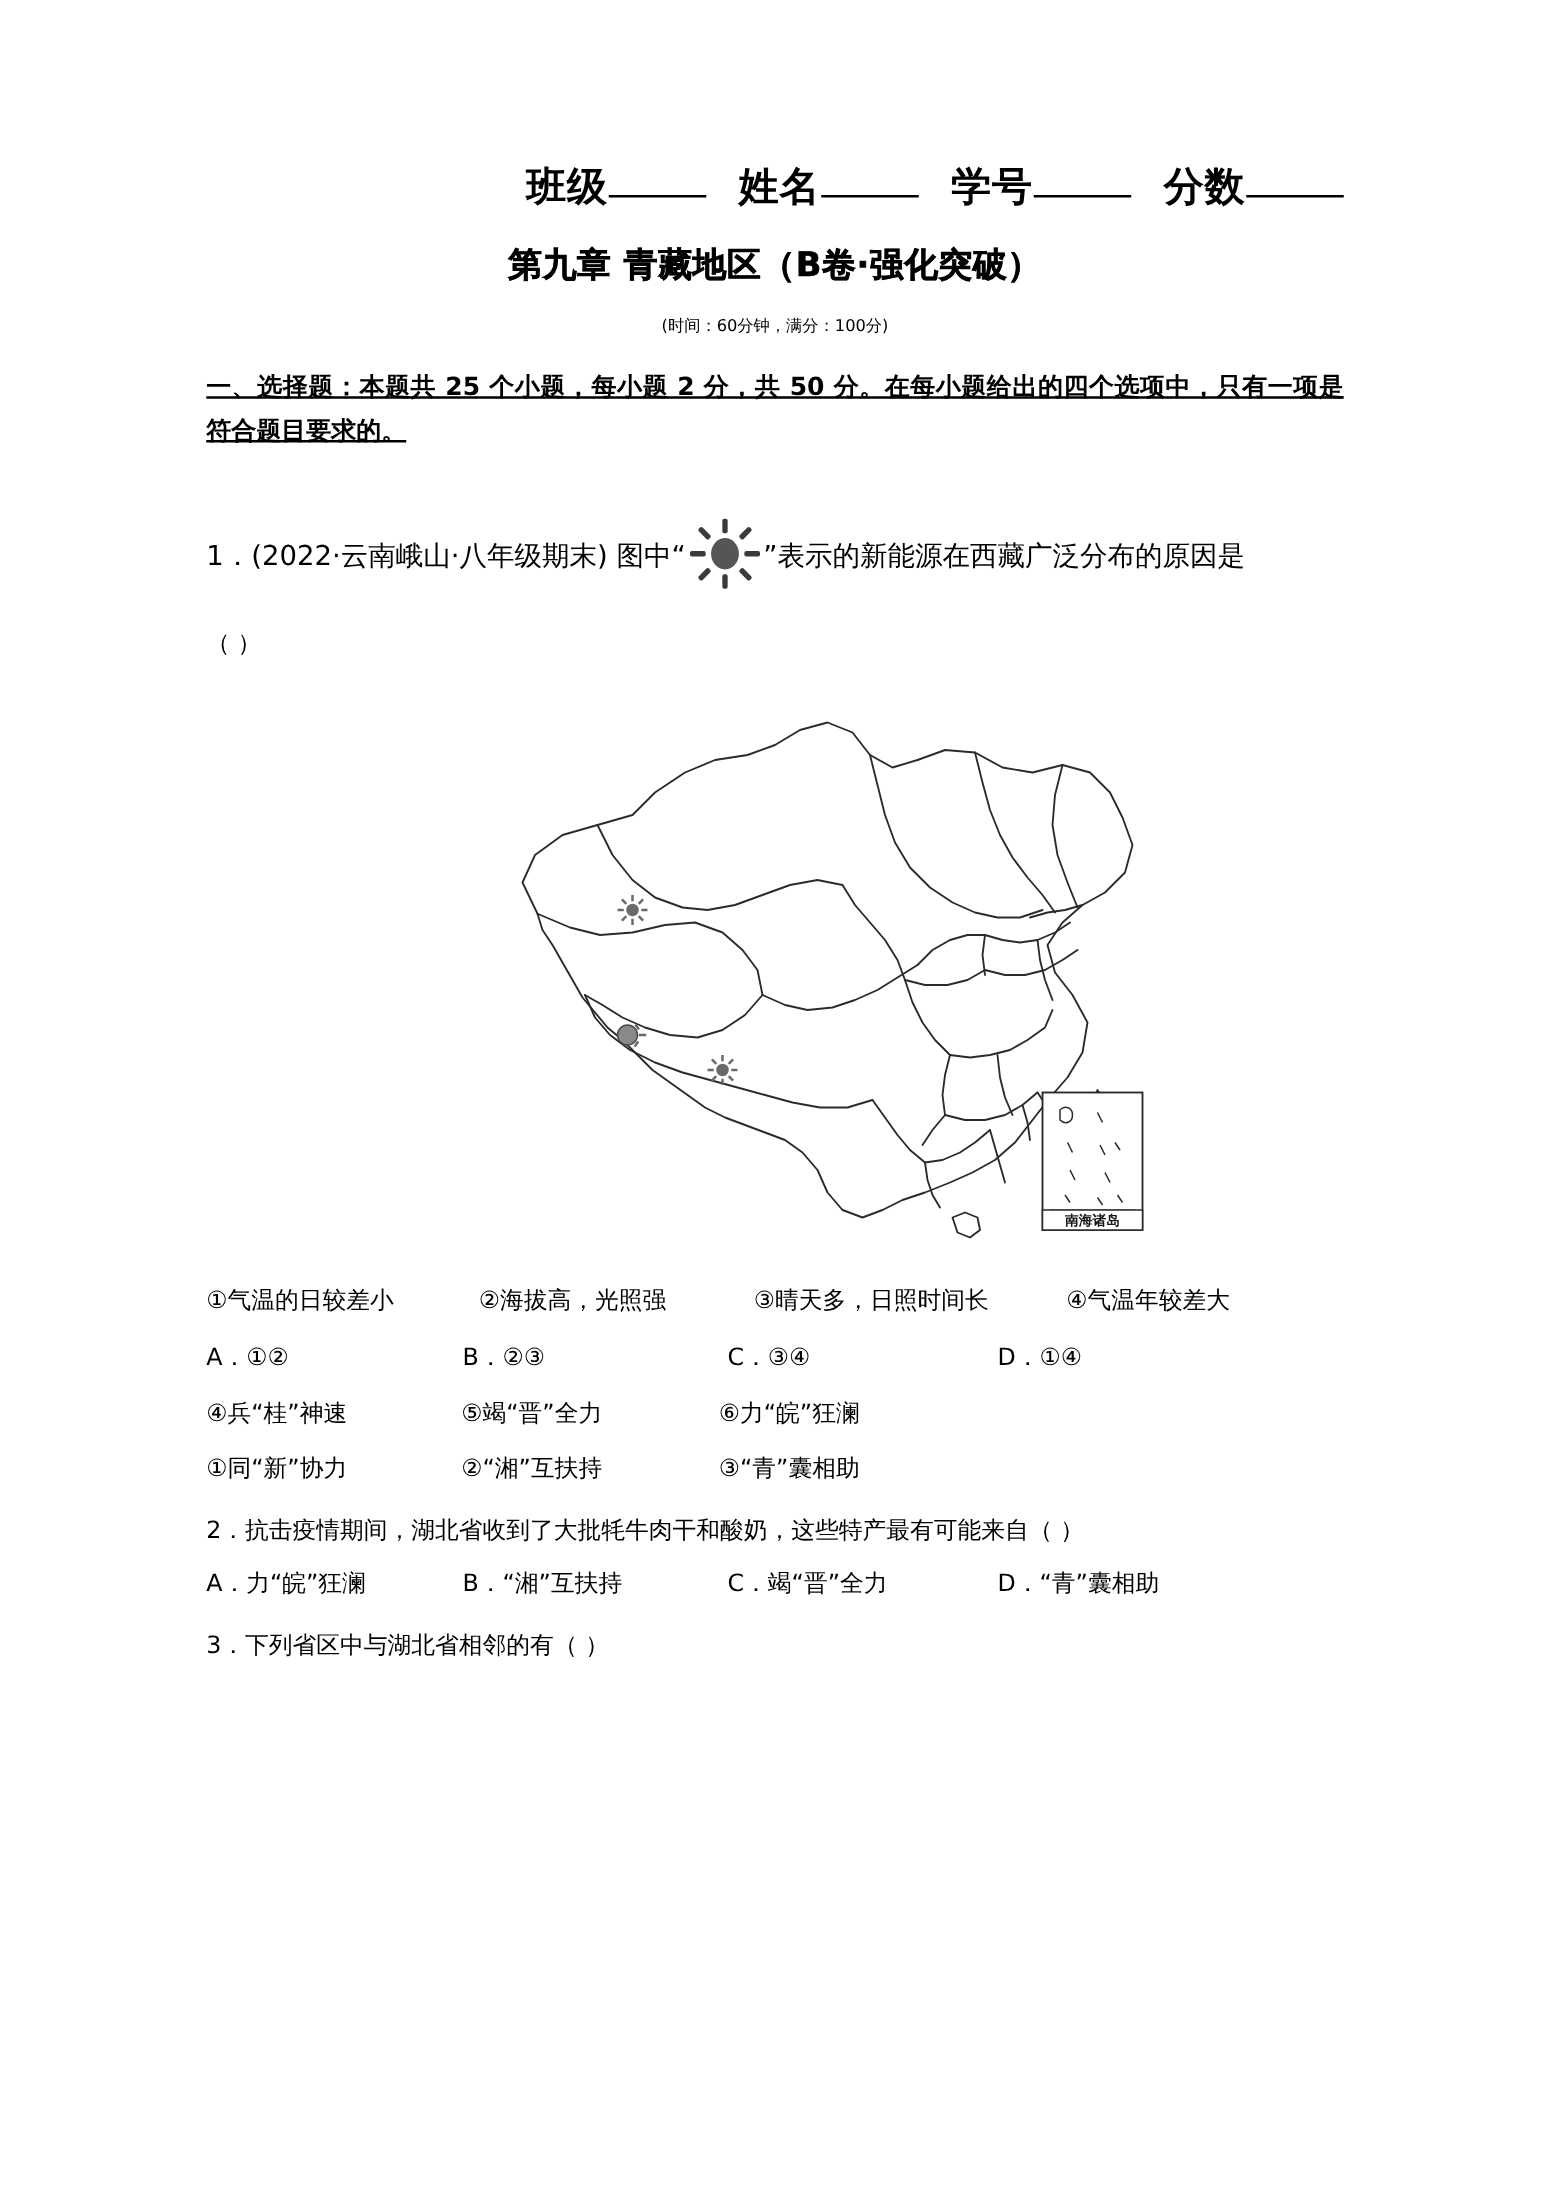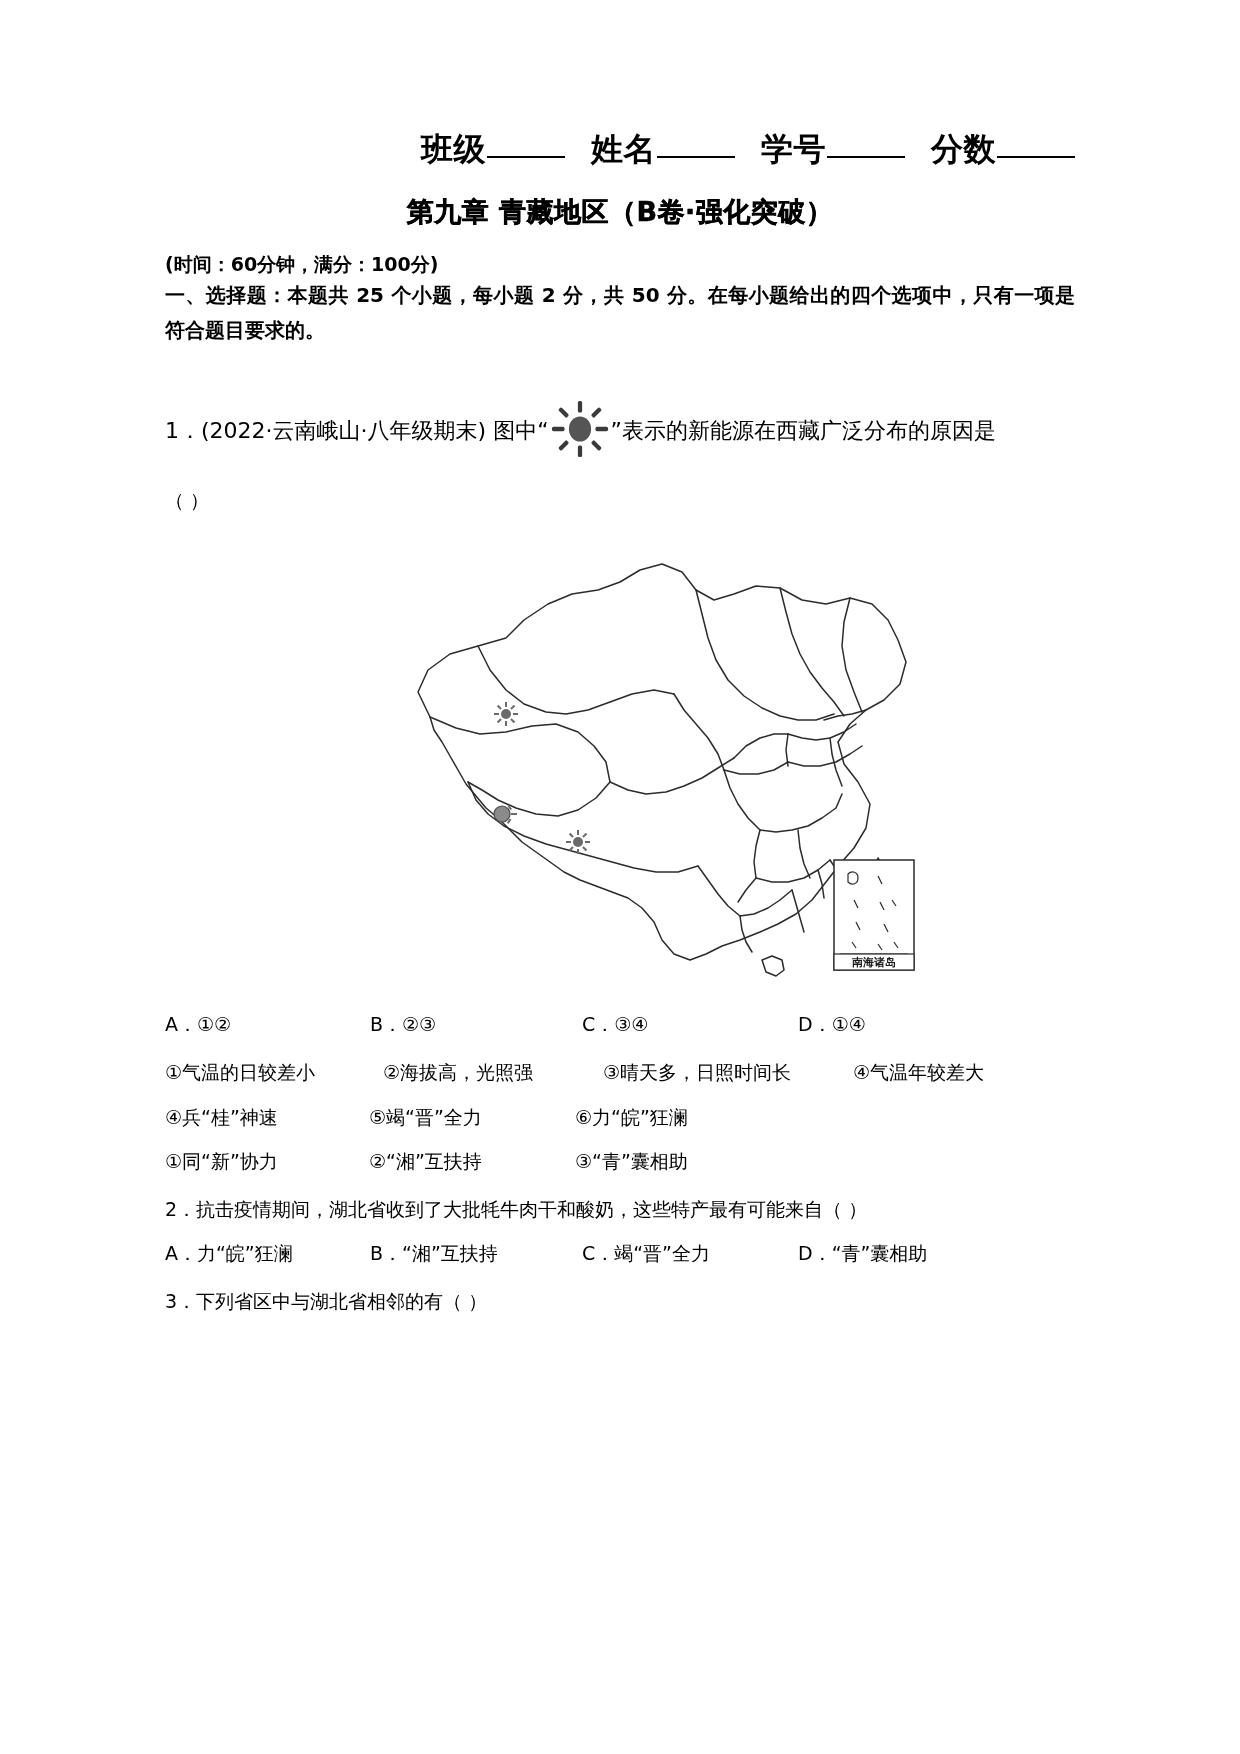--- a/index.html
+++ b/index.html
@@ -46,31 +46,34 @@
   .doc-title {
     margin-top: 22px;
     text-align: center;
     font-size: 27px;
     font-weight: 700;
     letter-spacing: 0.5px;
     -webkit-text-stroke: 0.5px #000;
   }
   .doc-subtitle {
     margin-top: 22px;
-    font-size: 19px;
-    font-weight: 700;
+    text-align: center;
+    font-size: 13px;
+    font-weight: 400;
   }
 
   
   .section-instruction {
+    margin-top: 22px;
     font-size: 20px;
     font-weight: 700;
     line-height: 1.75;
     text-align: justify;
     text-justify: inter-ideograph;
+    text-decoration: underline;
   }
   .q1-line {
     margin-top: 52px;
     font-size: 22px;
     line-height: 1.7;
     display: block;
   }
   .q1-second {
     margin-top: 30px;
     font-size: 19px;
@@ -272,34 +275,34 @@
           <path d="M44,84 L48,90"></path>
           <path d="M60,82 L64,88"></path>
         </g>
         <line x1="6" y1="94" x2="74" y2="94" stroke="#2b2b2b" stroke-width="1"></line>
         <rect x="0" y="94" width="80" height="16" fill="#ffffff" stroke="#2b2b2b" stroke-width="1.2"></rect>
         <text x="40" y="106" text-anchor="middle" font-family="DejaVu Sans, sans-serif" font-size="11" font-weight="700" fill="#1a1a1a">南海诸岛</text>
       </g>
     </svg>
   </div>
 
+  <div class="opt-row stmt-row">
+    <span class="c1">①气温的日较差小</span>
+    <span class="c2">②海拔高，光照强</span>
+    <span class="c3">③晴天多，日照时间长</span>
+    <span class="c4">④气温年较差大</span>
+  </div>
+
   <div class="opt-row abcd-row">
     <span class="c1">A．①②</span>
     <span class="c2">B．②③</span>
     <span class="c3">C．③④</span>
     <span class="c4">D．①④</span>
   </div>
 
-  <div class="opt-row stmt-row">
-    <span class="c1">①气温的日较差小</span>
-    <span class="c2">②海拔高，光照强</span>
-    <span class="c3">③晴天多，日照时间长</span>
-    <span class="c4">④气温年较差大</span>
-  </div>
-
 
   <div class="opt-row news-row">
     <span class="c1">④兵“桂”神速</span>
     <span class="c2">⑤竭“晋”全力</span>
     <span class="c3">⑥力“皖”狂澜</span>
   </div>
   <div class="opt-row news-row">
     <span class="c1">①同“新”协力</span>
     <span class="c2">②“湘”互扶持</span>
     <span class="c3">③“青”囊相助</span>

